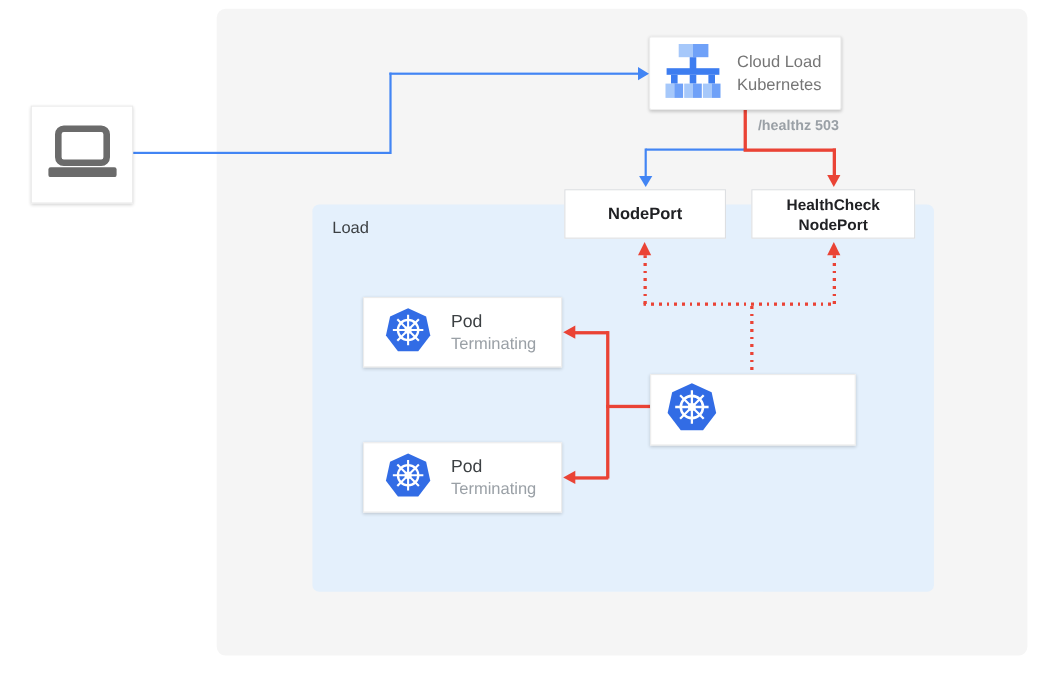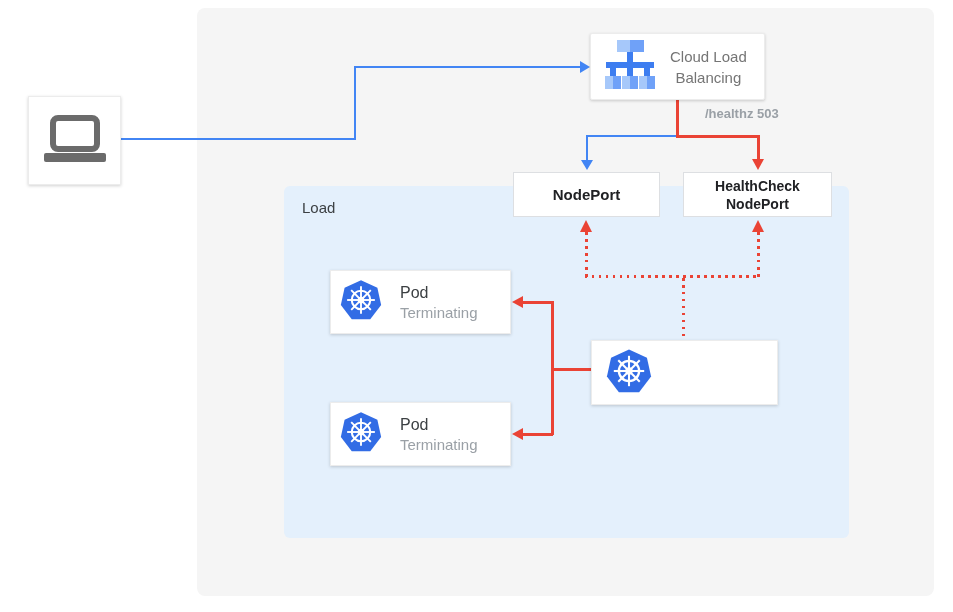--- a/index.html
+++ b/index.html
@@ -27,29 +27,29 @@
   .laptop-box { left:28px; top:96px; width:93px; height:89px; justify-content:center; }
   .clb-box { left:590px; top:33px; width:175px; height:67px; border-radius:2px; padding-left:12px;text-align:center; }
   .clb-text { margin-left:13px; font-size:15px; line-height:21px; color:#757575; }
   .port-box {
     position:absolute; background:#ffffff; border:1px solid #DDDFE2;
     display:flex; flex-direction:column; align-items:center; justify-content:center;
     font-weight:bold; color:#202124; text-align:center;
   }
   .nodeport-box { left:513px; top:172px; width:147px; height:45px; font-size:15px; }
   .healthcheck-box { left:683px; top:172px; width:149px; height:45px; font-size:14px; line-height:18px; }
-  .pod-box { width:181px; height:64px; padding-left:9px; }
+  .pod-box { width:181px; height:64px; padding-left:19px; }
   .pod-box-1 { left:330px; top:270px; }
   .pod-box-2 { left:330px; top:402px; }
   .kube-proxy-box { left:591px; top:340px; width:187px; height:65px; padding-left:14px; }
   .k8s-texts { margin-left:18px; }
   .k8s-title { font-size:16px; color:#3C4043; }
   .k8s-sub { font-size:15px; color:#9AA0A6; margin-top:2px; }
   .healthz-label {
-    position:absolute; left:705px; top:106px; font-size:13px; font-weight:bold; color:#9AA0A6;
+    position:absolute; left:689px; top:106px; font-size:13px; font-weight:bold; color:#9AA0A6;
   }
   
   .line { position:absolute; }
   .blue { background:#4285F4; }
   .red { background:#EA4335; }
   .dotted-h { position:absolute; height:2.5px;
     background:repeating-linear-gradient(90deg,#EA4335 0 2.5px,transparent 2.5px 7px); }
   .dotted-v { position:absolute; width:2.5px;
     background:repeating-linear-gradient(180deg,#EA4335 0 2.5px,transparent 2.5px 7px); }
   
@@ -121,21 +121,21 @@
         <rect x="2" y="36" width="8" height="13" fill="#A6C8FA"></rect>
           <rect x="10" y="36" width="8" height="13" fill="#6FA1F8"></rect>
         <rect x="19" y="36" width="8" height="13" fill="#A6C8FA"></rect>
           <rect x="27" y="36" width="8" height="13" fill="#6FA1F8"></rect>
         <rect x="36" y="36" width="8" height="13" fill="#A6C8FA"></rect>
           <rect x="44" y="36" width="8" height="13" fill="#6FA1F8"></rect>
       </svg>
     </span>
     <div class="clb-text">
       <div>Cloud Load</div>
-      <div>Balancing</div>
+      <div>Kubernetes</div>
     </div>
   </div>
 
   <div class="port-box nodeport-box">
     <div>NodePort</div>
   </div>
   <div class="port-box healthcheck-box">
     <div>HealthCheck</div>
     <div>NodePort</div>
   </div>

